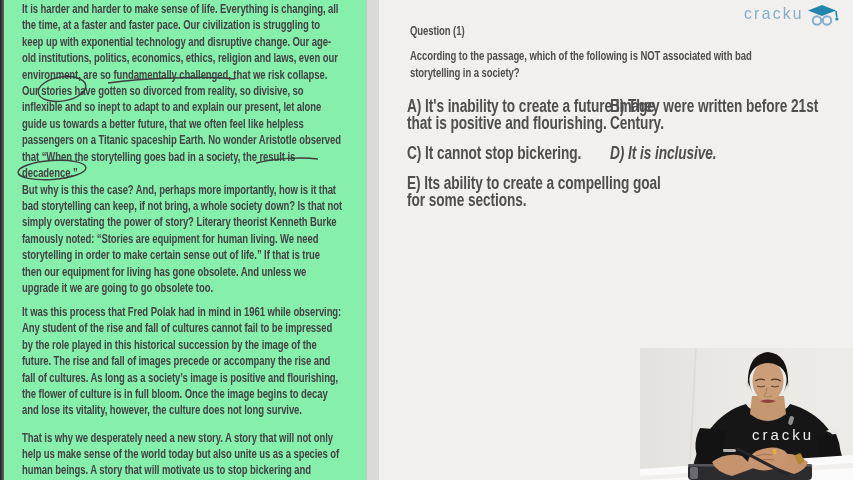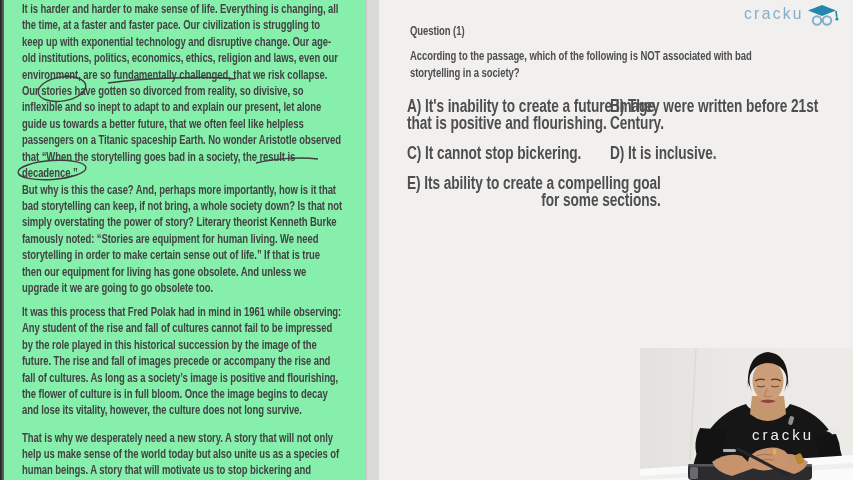--- a/index.html
+++ b/index.html
@@ -26,22 +26,22 @@
 
   
   .qpanel{position:absolute;left:379px;top:0;width:474px;height:480px;background:#f1f0ef;padding-left:20px;}
   .qlabel{position:absolute;left:31px;top:24px;color:#4e4e4e;
           font-size:12.5px;font-weight:bold;letter-spacing:-0.1px;}
   .qtext{position:absolute;left:31px;top:48px;color:#4e4e4e;
          font-size:12.5px;font-weight:bold;letter-spacing:-0.1px;line-height:17px;}
   .opt{position:absolute;color:#4e4e4e;font-size:18px;font-weight:bold;
        letter-spacing:-0.1px;line-height:17px;}
   #optA{left:28px;top:98px;} #optB{left:231px;top:98px;}
-  #optC{left:28px;top:145px;text-align:center;} #optD{left:231px;top:145px;}
-  #optE{left:28px;top:175px;text-align:right;}
+  #optC{left:28px;top:145px;text-align:center;} #optD{left:231px;top:145px;font-style:italic;}
+  #optE{left:28px;top:175px;}
 
   
   .logo{position:absolute;left:744px;top:3px;display:flex;align-items:flex-start;}
   .logo-text{font-size:17px;font-weight:normal;color:#82aecb;letter-spacing:2.5px;
              transform:scaleX(0.92);transform-origin:0 0;line-height:22px;}
   .logo-cap{margin-left:-2px;margin-top:1px;}
 
   
   .webcam{position:absolute;left:640px;top:348px;width:213px;height:132px;
           background:linear-gradient(90deg,#e3e1de 0%,#ebe9e6 45%,#edebe8 100%);}

